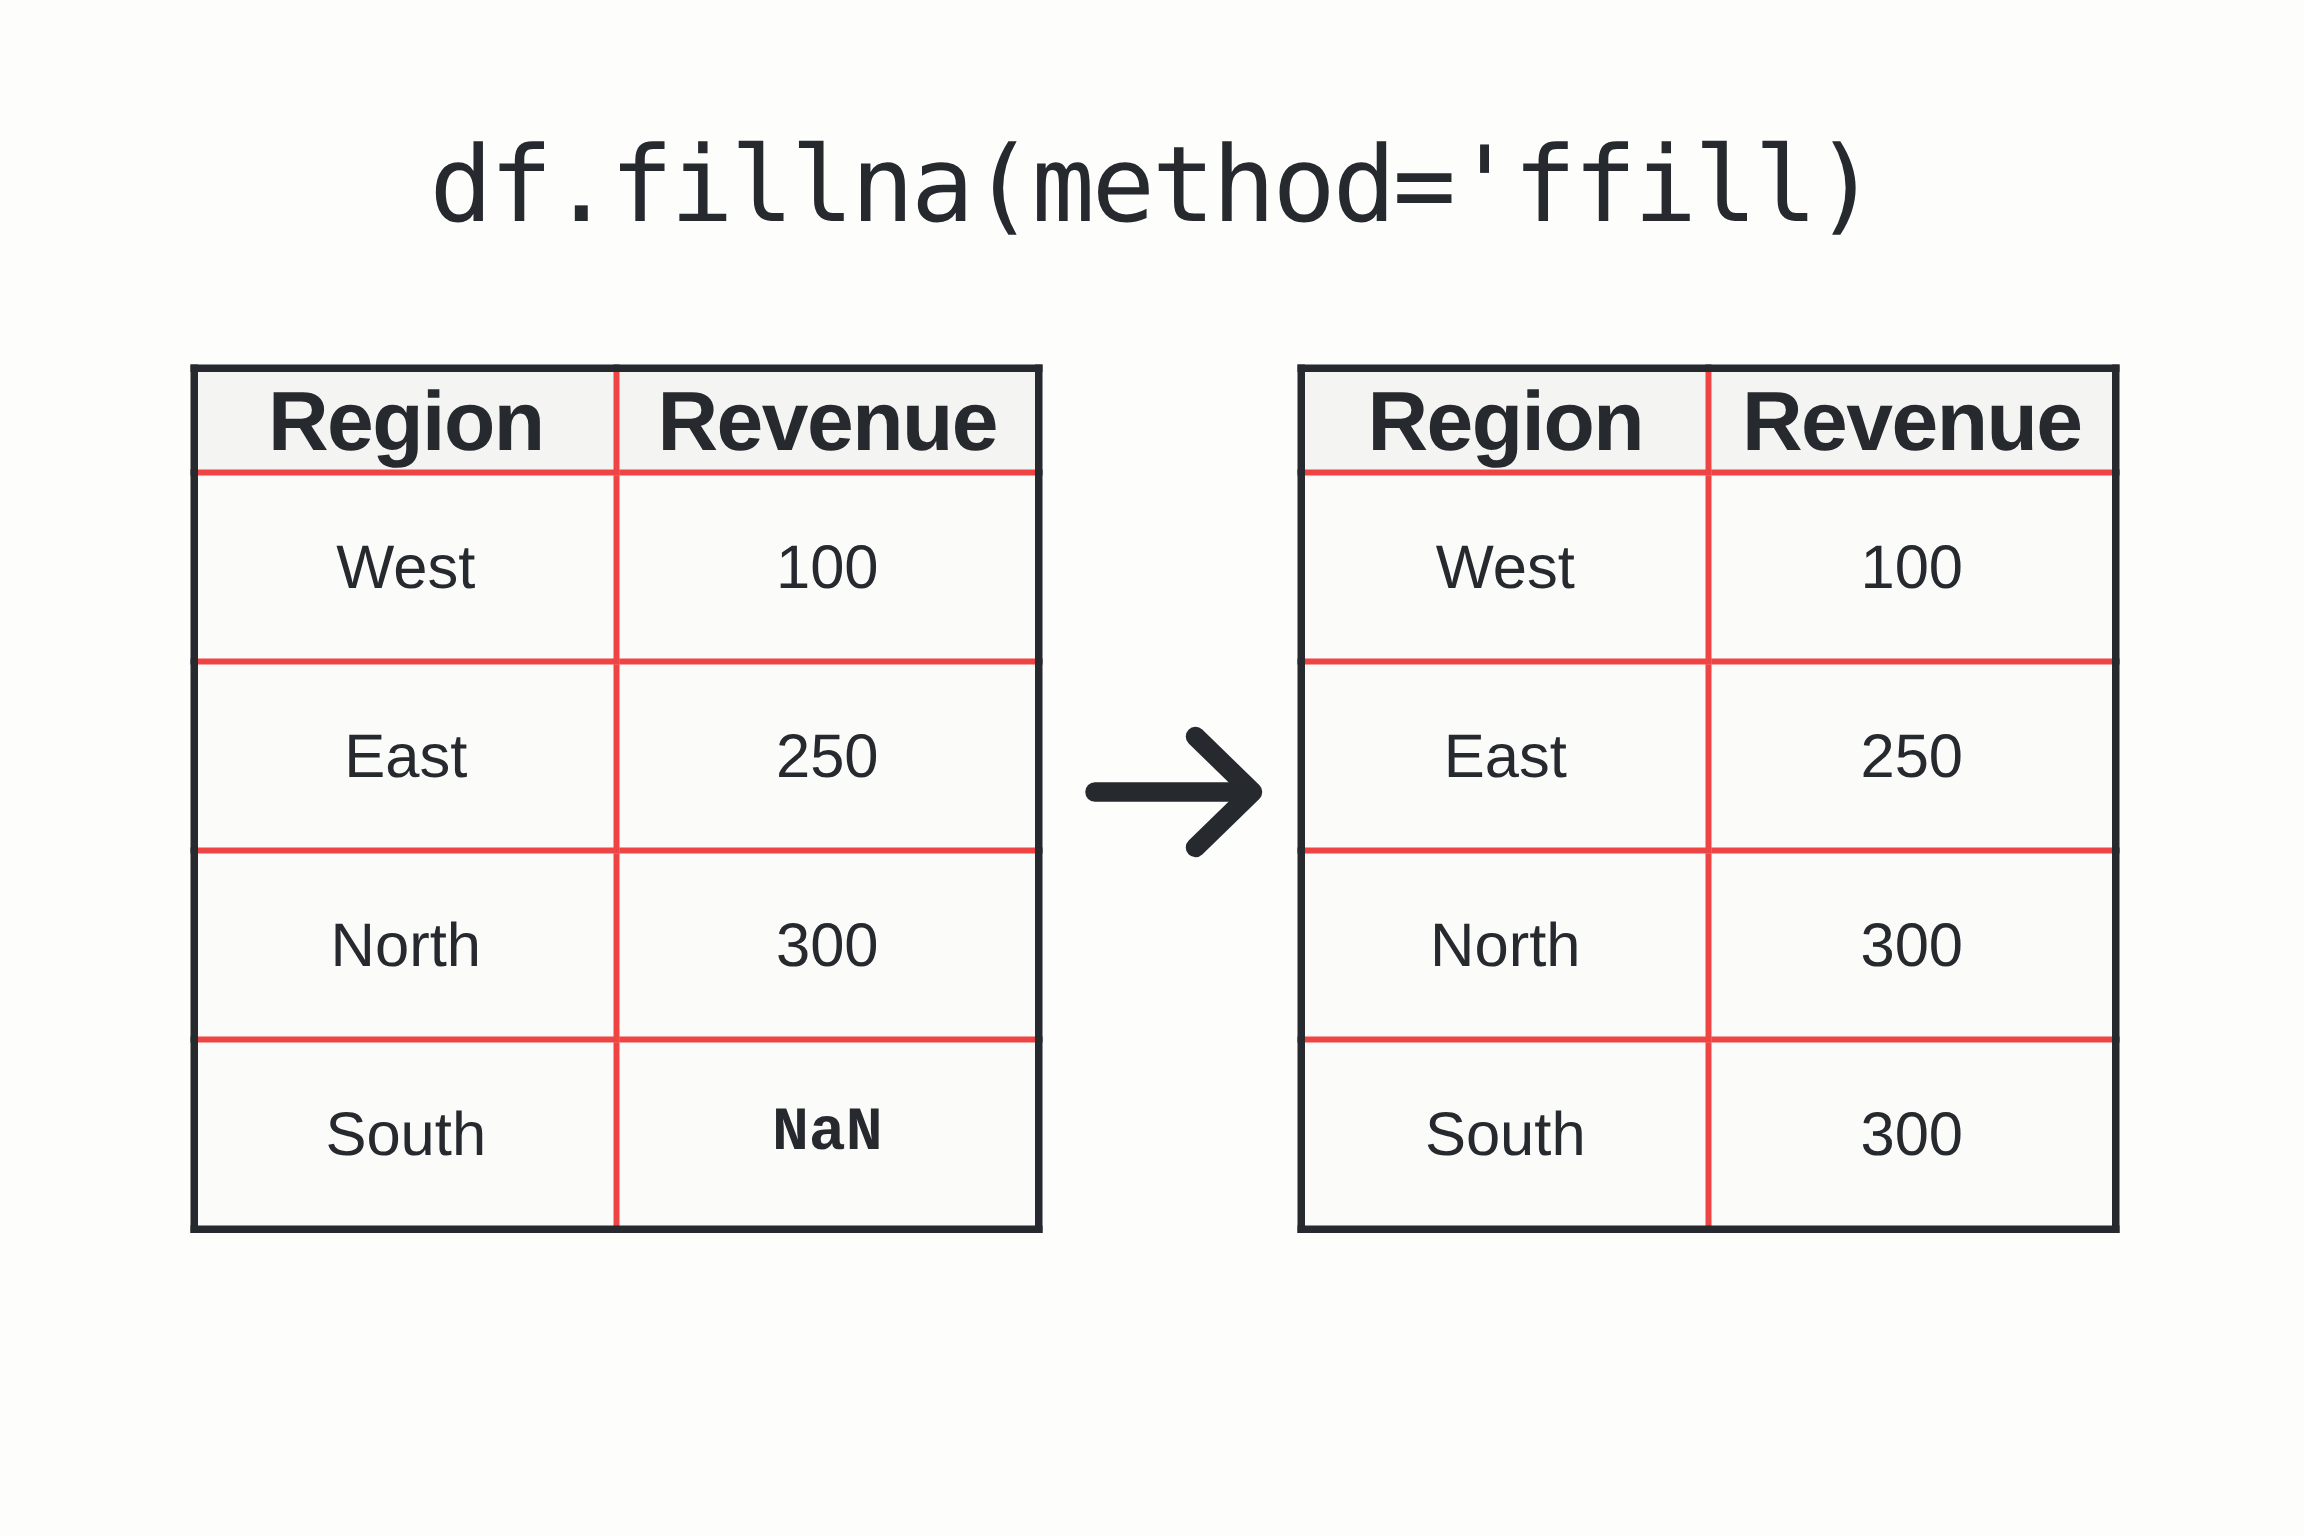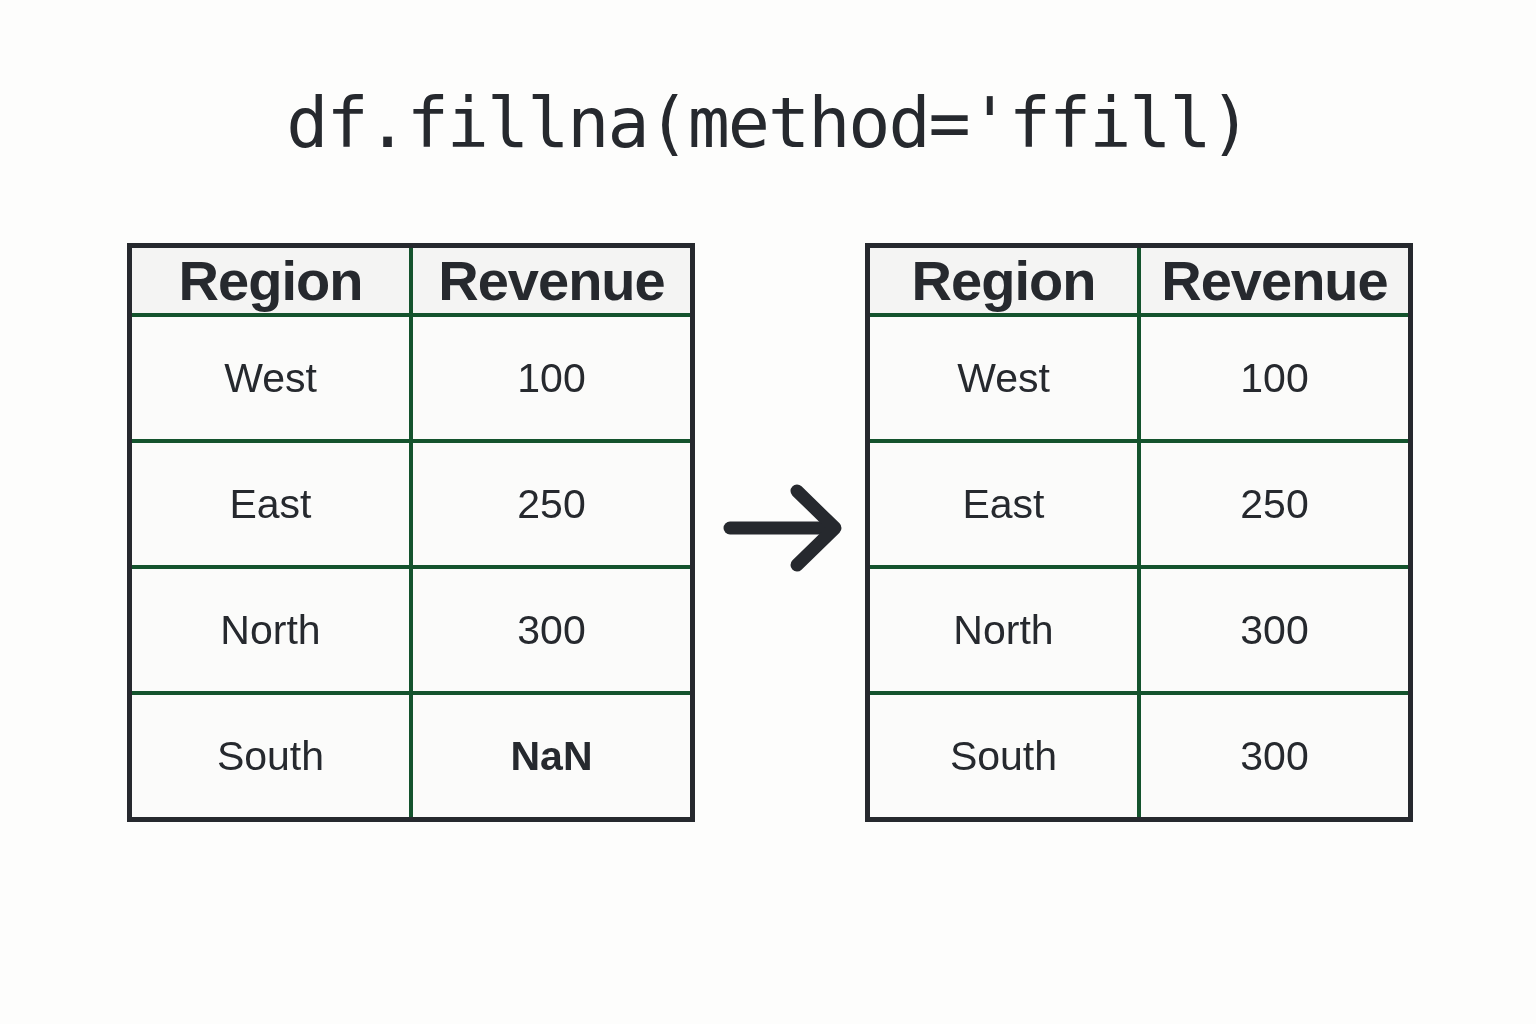--- a/index.html
+++ b/index.html
@@ -32,39 +32,40 @@
     position: absolute;
     top: 243px;
     border-collapse: collapse;
     table-layout: fixed;
     background: #fbfbfa;
     border: 5px solid #26292e;
   }
   table.df-table.before { left: 127px; width: 568px; height: 579px; }
   table.df-table.after  { left: 865px; width: 548px; height: 579px; }
   .df-table th, .df-table td {
-    border: 4px solid #14532d;
+    border: 4px solid #ef4444;
     text-align: center;
     vertical-align: middle;
     padding: 0;
     overflow: hidden;
   }
   .df-table th {
     background: #f4f4f3;
     font-size: 56px;
     font-weight: 700;
     letter-spacing: -1px;
   }
   .df-table td {
     background: #fbfbfa;
     font-size: 41px;
     font-weight: 400;
   }
   .df-table td.emph {
     font-weight: 700;
+    font-family: Liberation Mono, monospace;
   }
   .df-table tr { height: 20%; }
   .arrow-wrap {
     position: absolute;
     left: 705px;
     top: 478px;
     width: 145px;
     height: 100px;
   }
   .arrow-wrap svg { display: block; }

